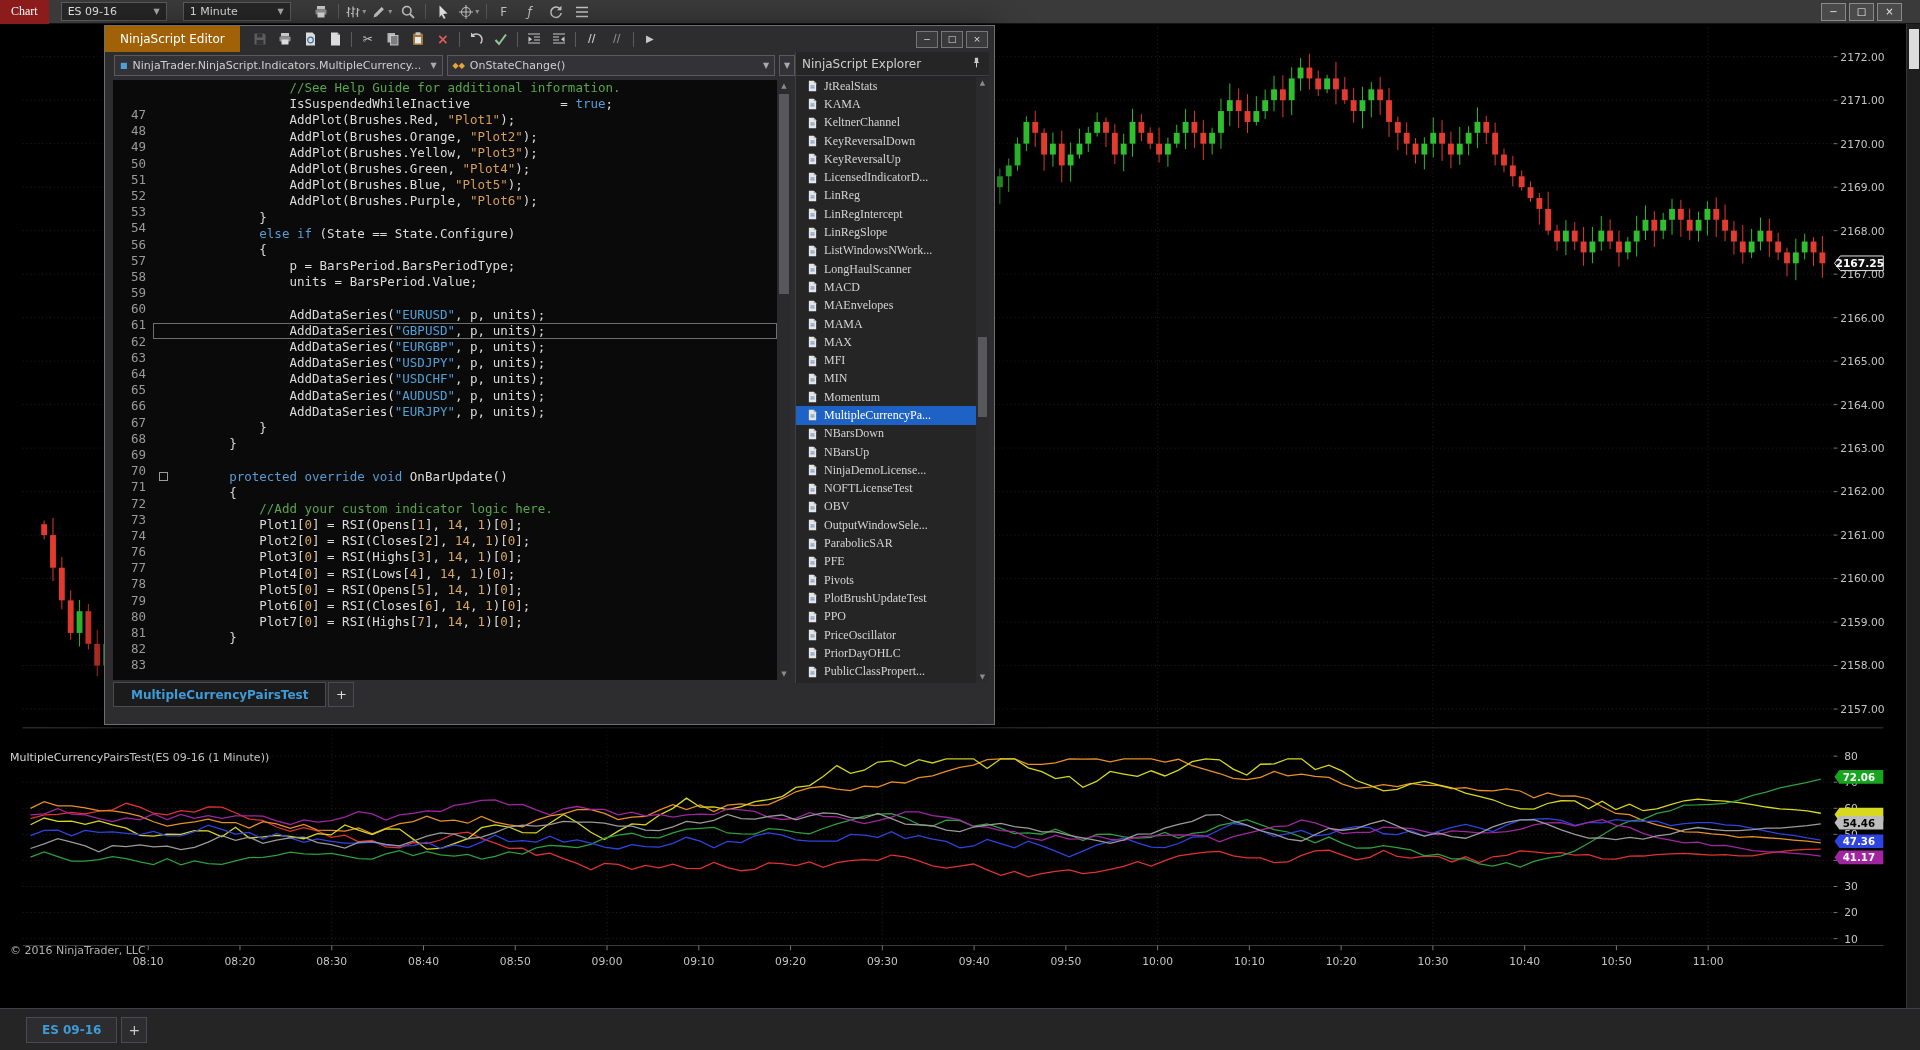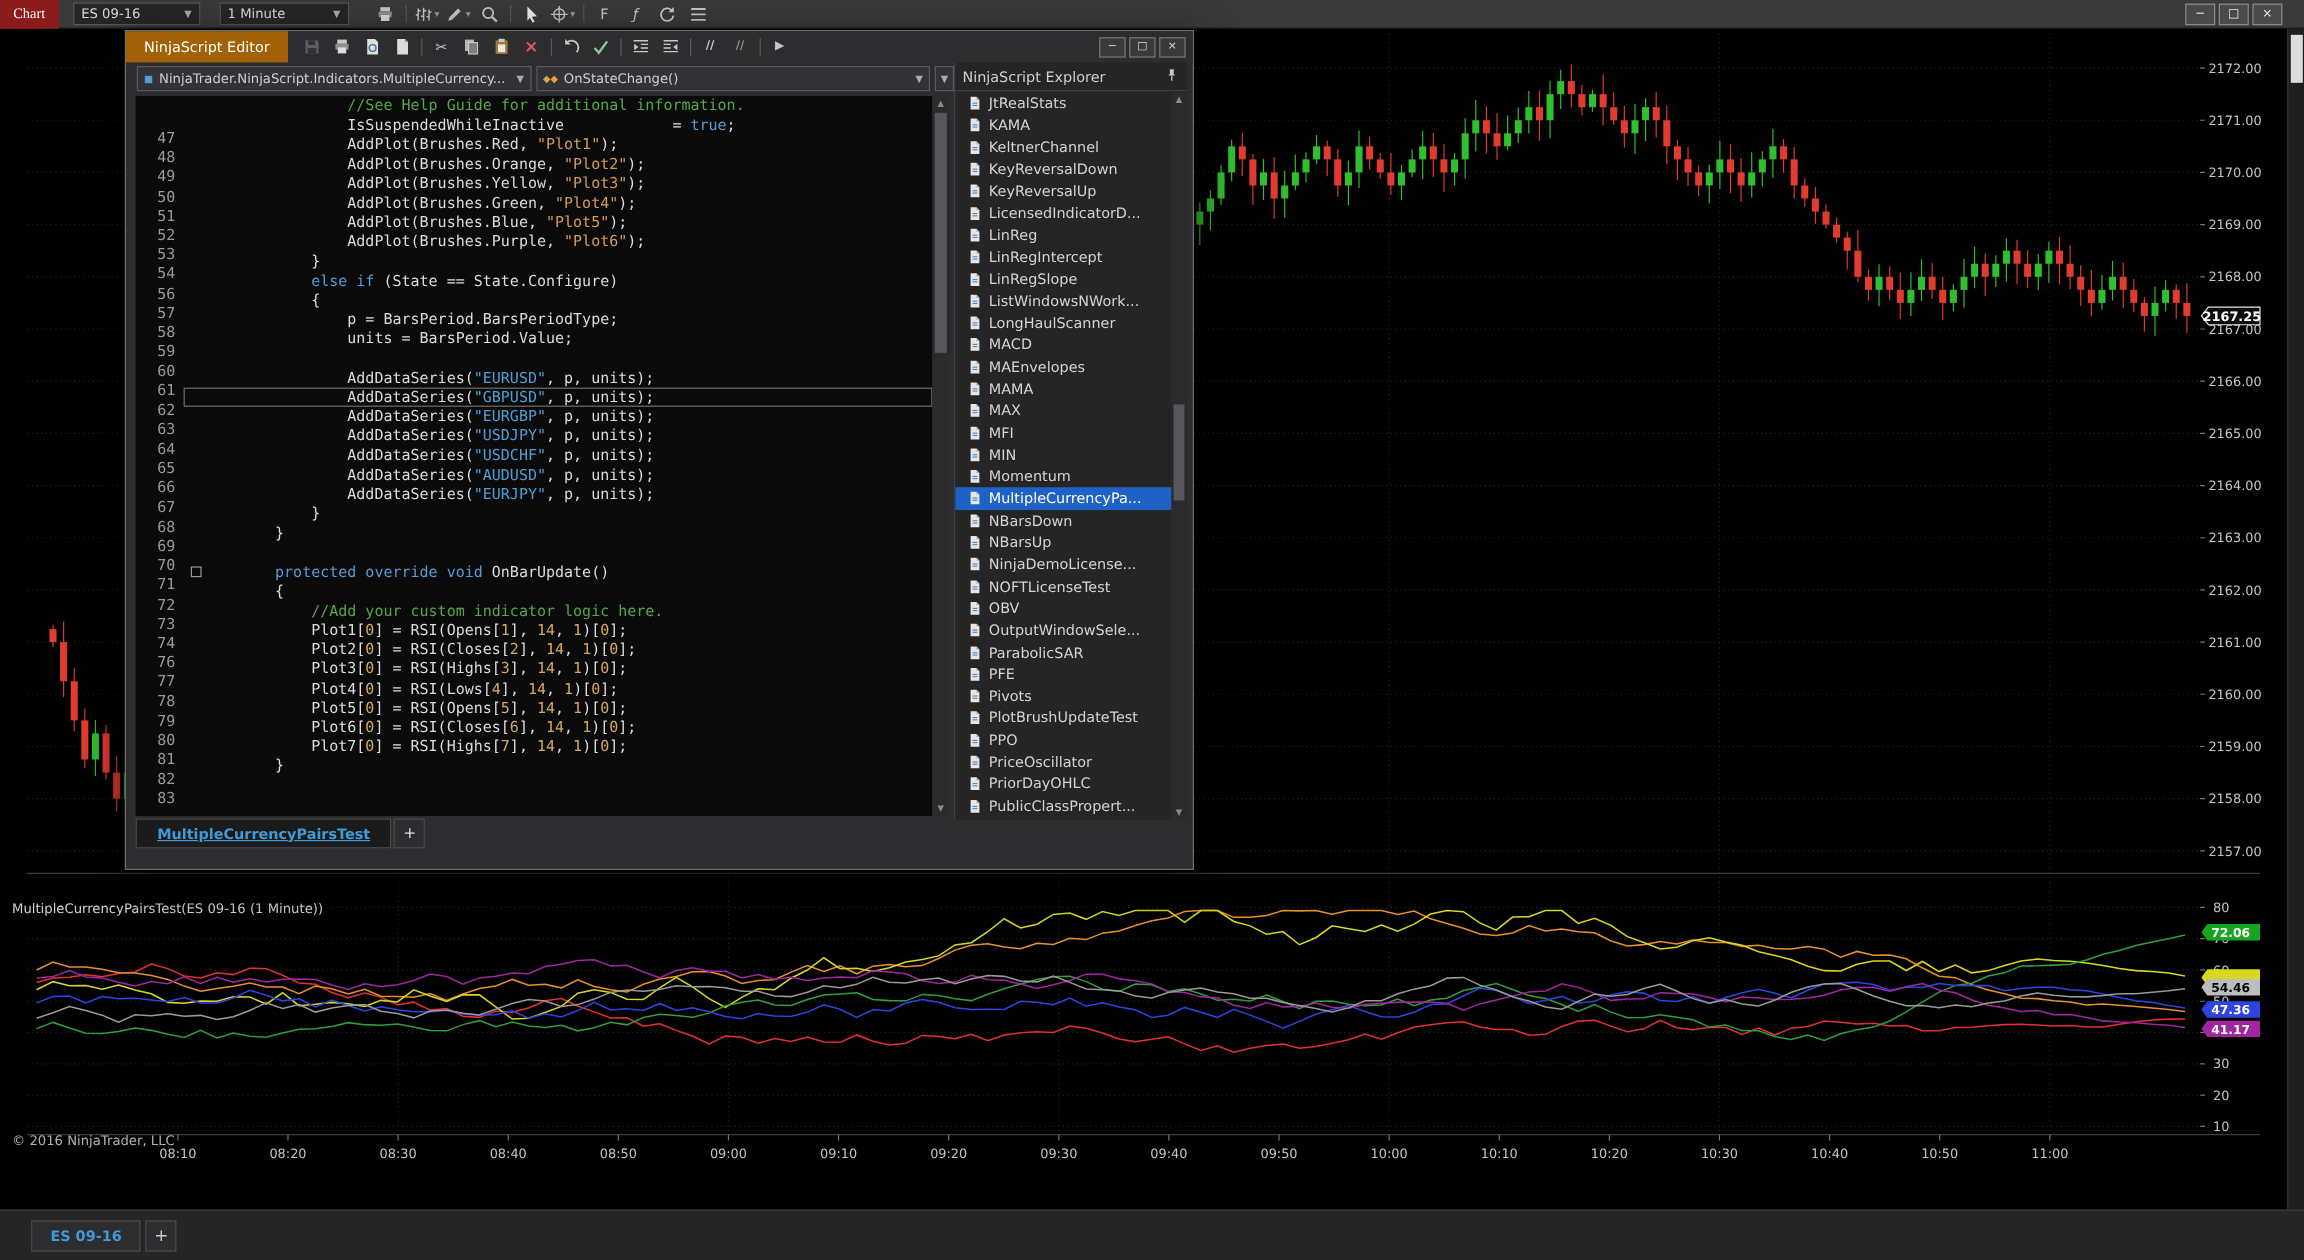--- a/index.html
+++ b/index.html
@@ -57,31 +57,31 @@
   .fold{position:absolute;left:46px;top:3px;width:9px;height:9px;border:1px solid #9a9a9a;background:#0a0a0a;}
   span.cm{color:#57a64a;} span.kw{color:#569cd6;margin-top:12px;} span.st{color:#d69d56;}
   span.cy{color:#4ea0d7;} span.nu{color:#d7a85e;} span.pl{color:#dcdcdc;}
   .code-scroll{position:absolute;left:672px;top:54px;width:14px;height:600px;background:#2b2b2e;}
   .code-scroll .arr{position:absolute;left:0;width:14px;height:12px;color:#8a8a8a;font-size:7px;
     display:flex;align-items:center;justify-content:center;}
   .code-scroll .thumb{position:absolute;left:2px;width:10px;background:#57575c;}
   
   .ed-tabs{position:absolute;left:8px;top:656px;height:30px;display:flex;gap:2px;align-items:flex-start;}
   .ed-tab-item{height:25px;padding:0 17px;background:#1b1b1c;border:1px solid #4a4a50;color:#3f9bd8;
-    font-size:12px;display:flex;align-items:center;font-weight:bold;text-decoration:underline;}
+    font-size:12px;display:flex;align-items:center;font-weight:bold;}
   .ed-tab-plus{width:26px;height:25px;background:#2d2d30;border:1px solid #4a4a50;color:#ddd;font-size:13px;
     display:flex;align-items:center;justify-content:center;}
   
   .explorer{position:absolute;left:690px;top:26px;width:194px;height:631px;background:#252526;
     border-left:1px solid #3f3f46;}
   .exp-header{height:24px;display:flex;align-items:center;padding:0 6px;font-size:12px;color:#cfcfcf;
     border-bottom:1px solid #3f3f46;gap:4px;}
   .exp-list{position:absolute;top:25px;left:0;width:181px;bottom:0;overflow:hidden;}
   .exp-item{height:18.3px;display:flex;align-items:center;gap:5px;padding-left:10px;font-size:12px;
-    color:#d4d4d4;white-space:nowrap;}
+    color:#d4d4d4;white-space:nowrap;font-family:Liberation Serif, serif;}
   .exp-item.selected{background:#1f62c5;color:#fff;}
   .exp-scroll{position:absolute;right:0;top:25px;width:13px;bottom:0;background:#2b2b2e;}
   .exp-scroll .arr{position:absolute;left:0;width:13px;height:12px;color:#8a8a8a;font-size:7px;
     display:flex;align-items:center;justify-content:center;}
   .exp-scroll .thumb{position:absolute;left:2px;width:9px;background:#57575c;}
   
   .bottombar{position:absolute;left:0;top:1008px;width:1920px;height:42px;background:#252526;
     border-top:1px solid #3f3f46;display:flex;align-items:center;padding-left:26px;gap:4px;z-index:6;}
   .bt-tab{height:26px;padding:0 15px;background:#2d2d30;border:1px solid #4a4a50;color:#3f9bd8;
     font-size:12px;display:flex;align-items:center;font-weight:bold;}

